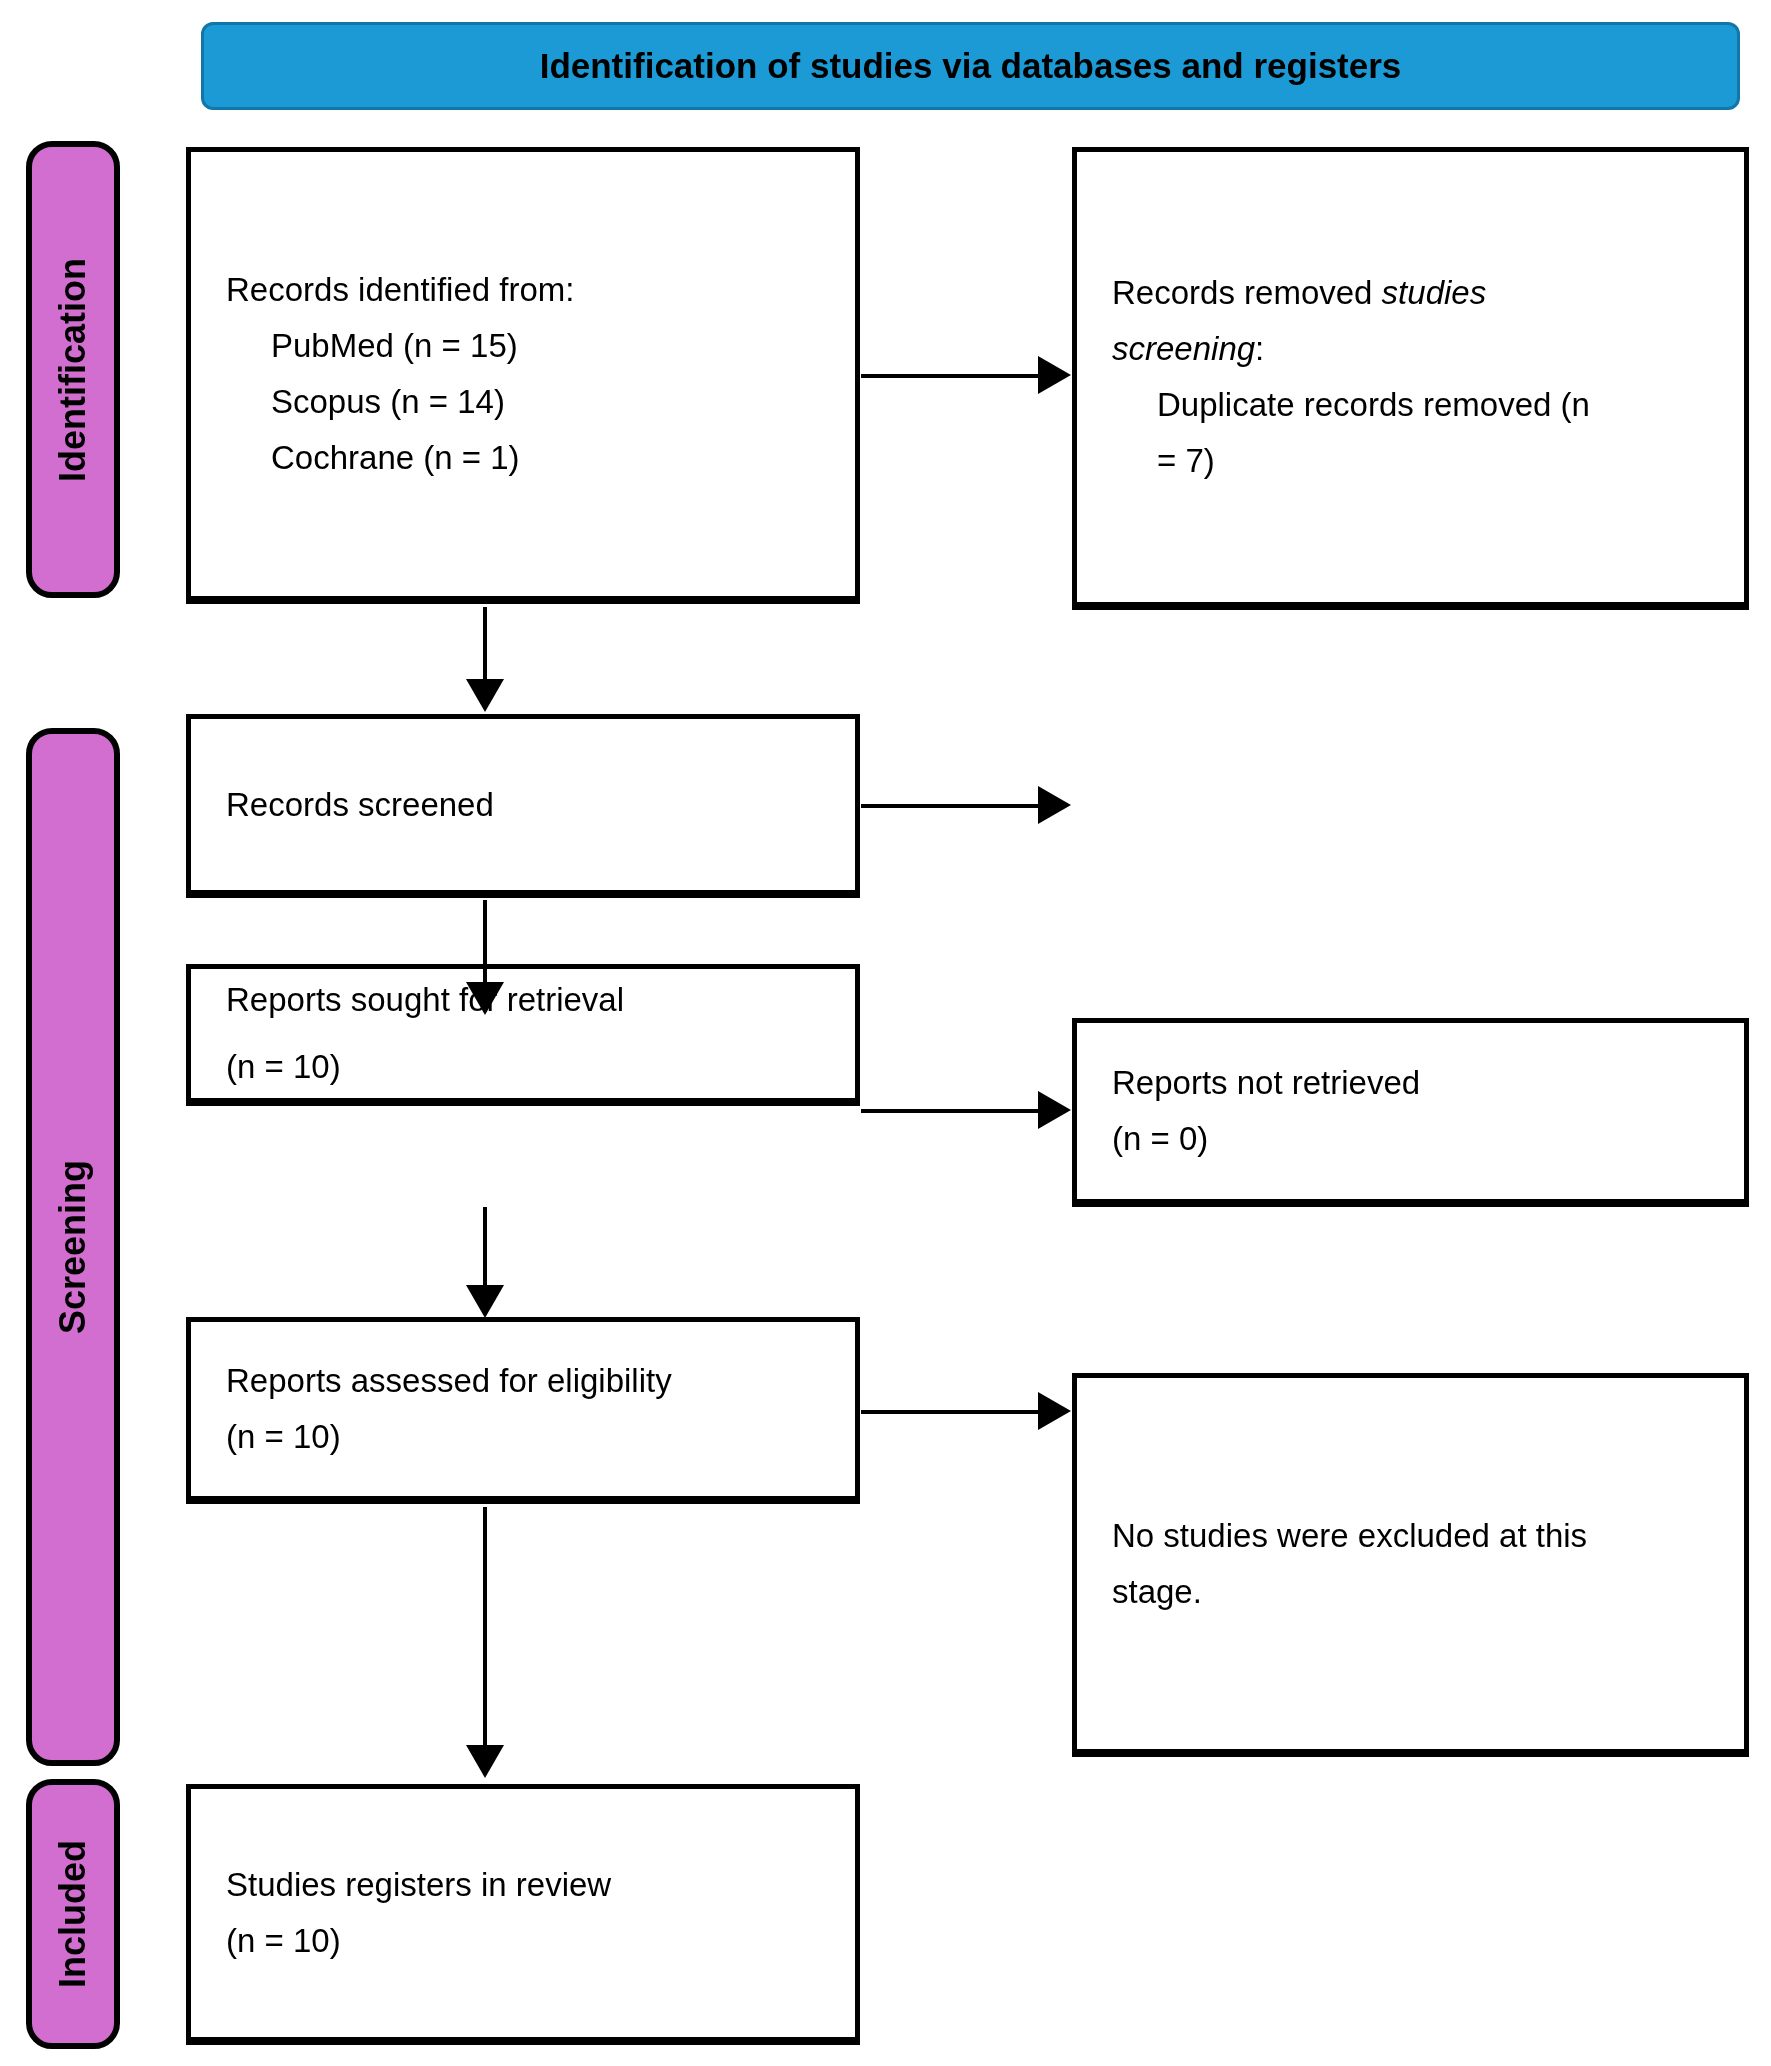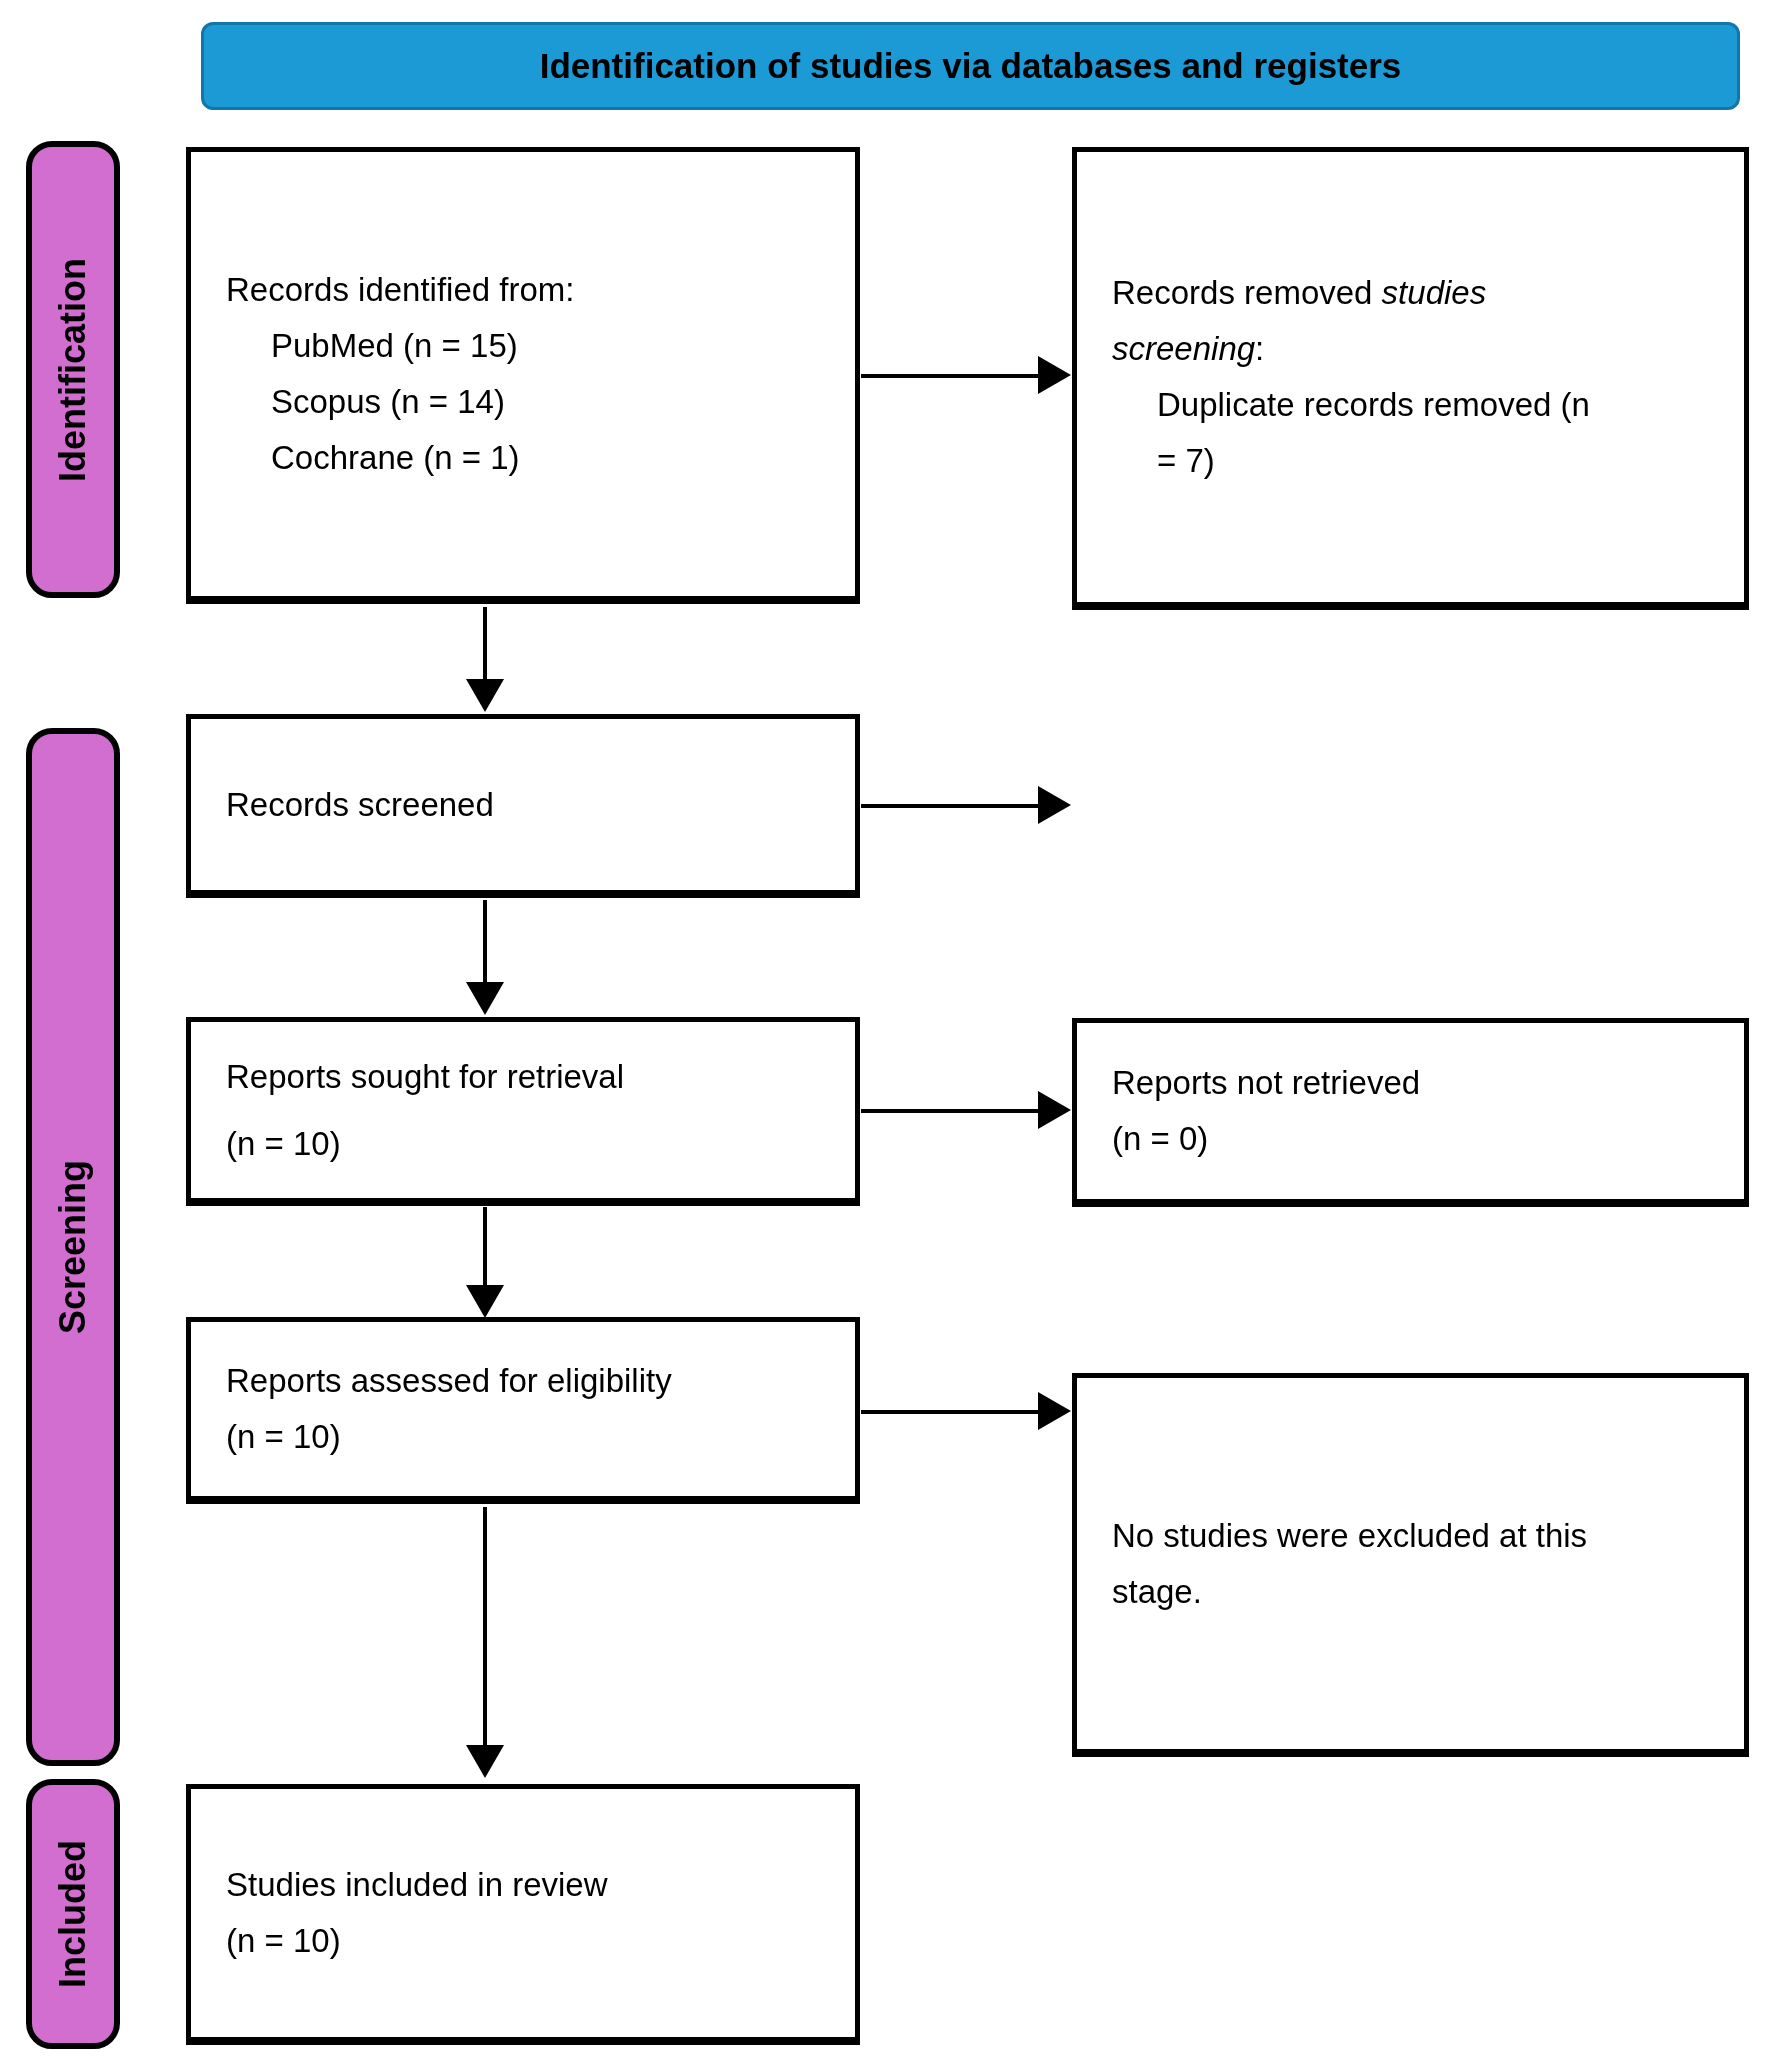--- a/index.html
+++ b/index.html
@@ -105,42 +105,42 @@
     <div><span class="it">screening</span><span>:</span></div>
     <div class="indent">Duplicate records removed (n</div>
     <div class="indent">= 7)</div>
   </div>
 
   <div class="box" style="left:186px; top:714px; width:674px; height:184px;">
     <div>Records screened</div>
   </div>
 
 
-  <div class="box" style="left:186px; top:1017px; width:674px; height:189px;gap:11px;">
+  <div class="box" style="left:186px; top:964px; width:674px; height:142px;gap:11px;">
     <div>Reports sought for retrieval</div>
     <div>(n = 10)</div>
   </div>
 
   <div class="box" style="left:1072px; top:1018px; width:677px; height:189px;">
     <div>Reports not retrieved</div>
     <div>(n = 0)</div>
   </div>
 
   <div class="box" style="left:186px; top:1317px; width:674px; height:187px;">
     <div>Reports assessed for eligibility</div>
     <div>(n = 10)</div>
   </div>
 
   <div class="box" style="left:1072px; top:1373px; width:677px; height:384px;">
     <div>No studies were excluded at this</div>
     <div>stage.</div>
   </div>
 
   <div class="box" style="left:186px; top:1784px; width:674px; height:261px;">
-    <div>Studies included in review</div>
+    <div>Studies registers in review</div>
     <div>(n = 10)</div>
   </div>
 
   <div class="hline" style="left:861px; top:374px; width:178px;"></div>
   <div class="head-right" style="left:1038px; top:356px;"></div>
 
   <div class="hline" style="left:861px; top:804px; width:178px;"></div>
   <div class="head-right" style="left:1038px; top:786px;"></div>
 
   <div class="hline" style="left:861px; top:1109px; width:178px;"></div>

